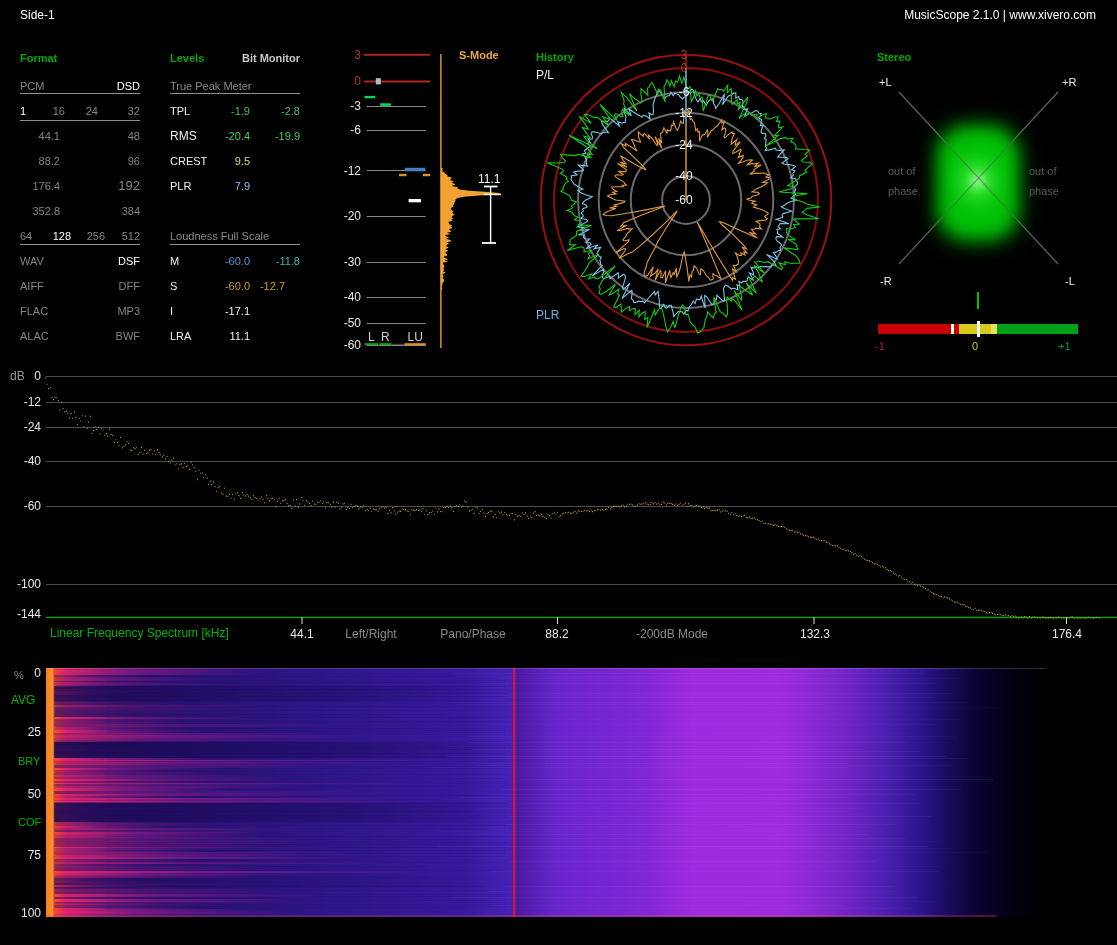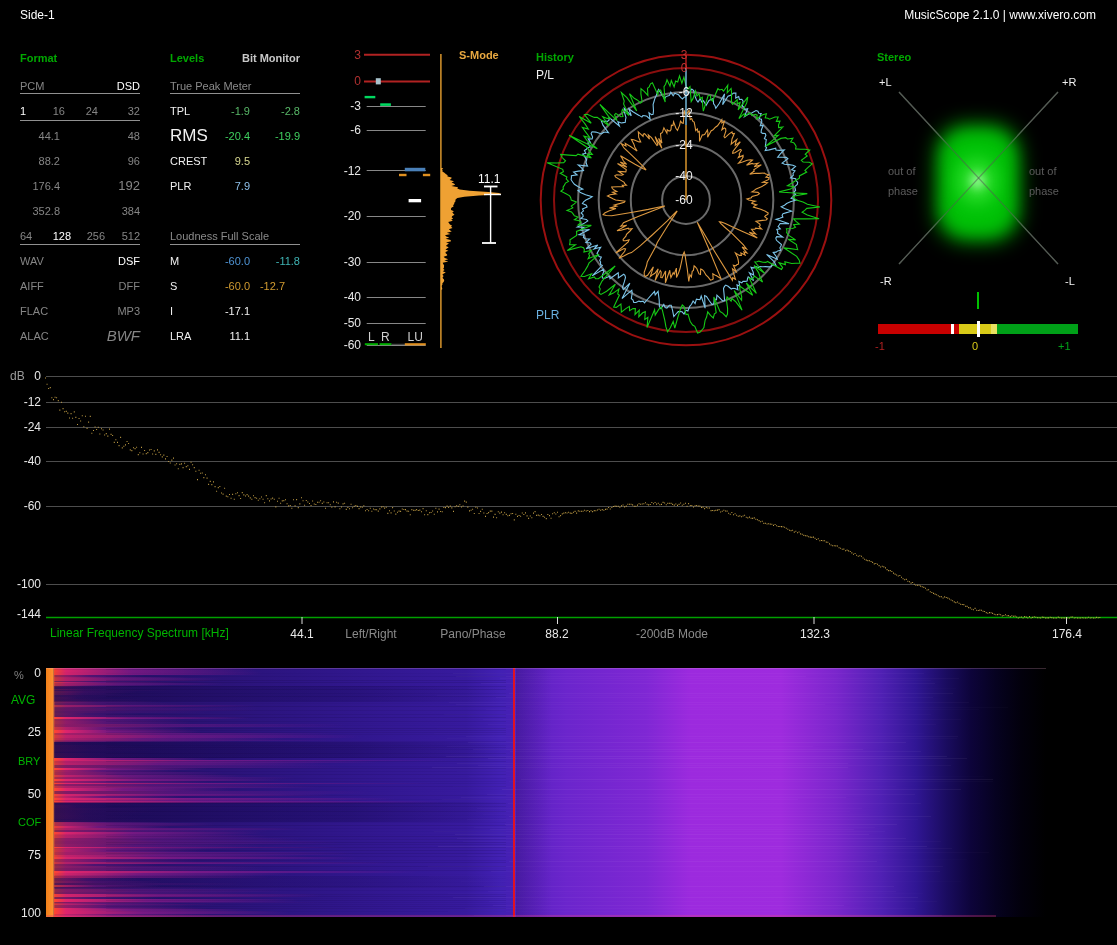--- a/index.html
+++ b/index.html
@@ -32,29 +32,29 @@
 <div class="t" style="left:20px;top:230px;font-size:11px;color:#858585;width:85px;text-align:right;">256</div>
 <div class="t" style="left:20px;top:230px;font-size:11px;color:#858585;width:120px;text-align:right;">512</div>
 <div class="abs" style="left:20px;top:244px;width:120px;height:1px;background:#909090;"></div>
 <div class="t" style="left:20px;top:255px;font-size:11px;color:#858585;">WAV</div>
 <div class="t" style="left:20px;top:255px;font-size:11px;color:#fff;width:120px;text-align:right;">DSF</div>
 <div class="t" style="left:20px;top:280px;font-size:11px;color:#858585;">AIFF</div>
 <div class="t" style="left:20px;top:280px;font-size:11px;color:#858585;width:120px;text-align:right;">DFF</div>
 <div class="t" style="left:20px;top:305px;font-size:11px;color:#858585;">FLAC</div>
 <div class="t" style="left:20px;top:305px;font-size:11px;color:#858585;width:120px;text-align:right;">MP3</div>
 <div class="t" style="left:20px;top:330px;font-size:11px;color:#858585;">ALAC</div>
-<div class="t" style="left:20px;top:330px;font-size:15px;color:#858585;width:120px;text-align:right;font-style:italic;">BWF</div>
+<div class="t" style="left:20px;top:330px;font-size:11px;color:#858585;width:120px;text-align:right;">BWF</div>
 <div class="t" style="left:170px;top:52px;font-size:11px;color:#00a800;font-weight:bold;">Levels</div>
 <div class="t" style="left:170px;top:52px;font-size:11px;color:#c8c8c8;font-weight:bold;width:130px;text-align:right;">Bit Monitor</div>
 <div class="t" style="left:170px;top:80px;font-size:11px;color:#8a8a8a;">True Peak Meter</div>
 <div class="abs" style="left:170px;top:93px;width:130px;height:1px;background:#909090;"></div>
 <div class="t" style="left:170px;top:105px;font-size:11px;color:#f0f0f0;text-align:right;">TPL</div>
 <div class="t" style="left:170px;top:105px;font-size:11px;color:#58b868;width:80px;text-align:right;">-1.9</div>
 <div class="t" style="left:170px;top:105px;font-size:11px;color:#58b868;width:130px;text-align:right;">-2.8</div>
-<div class="t" style="left:170px;top:130px;font-size:17px;color:#f0f0f0;">RMS</div>
+<div class="t" style="left:170px;top:130px;font-size:12px;color:#f0f0f0;">RMS</div>
 <div class="t" style="left:170px;top:130px;font-size:11px;color:#3fd05f;width:80px;text-align:right;">-20.4</div>
 <div class="t" style="left:170px;top:130px;font-size:11px;color:#3fd05f;width:130px;text-align:right;">-19.9</div>
 <div class="t" style="left:170px;top:155px;font-size:11px;color:#f0f0f0;">CREST</div>
 <div class="t" style="left:170px;top:155px;font-size:11px;color:#d8d890;width:80px;text-align:right;">9.5</div>
 <div class="t" style="left:170px;top:180px;font-size:11px;color:#f0f0f0;">PLR</div>
 <div class="t" style="left:170px;top:180px;font-size:11px;color:#8ec0ea;width:80px;text-align:right;">7.9</div>
 <div class="t" style="left:170px;top:230px;font-size:11px;color:#8a8a8a;">Loudness Full Scale</div>
 <div class="abs" style="left:170px;top:244px;width:130px;height:1px;background:#909090;"></div>
 <div class="t" style="left:170px;top:255px;font-size:11px;color:#f0f0f0;">M</div>
 <div class="t" style="left:170px;top:255px;font-size:11px;color:#4f94d4;width:80px;text-align:right;">-60.0</div>

